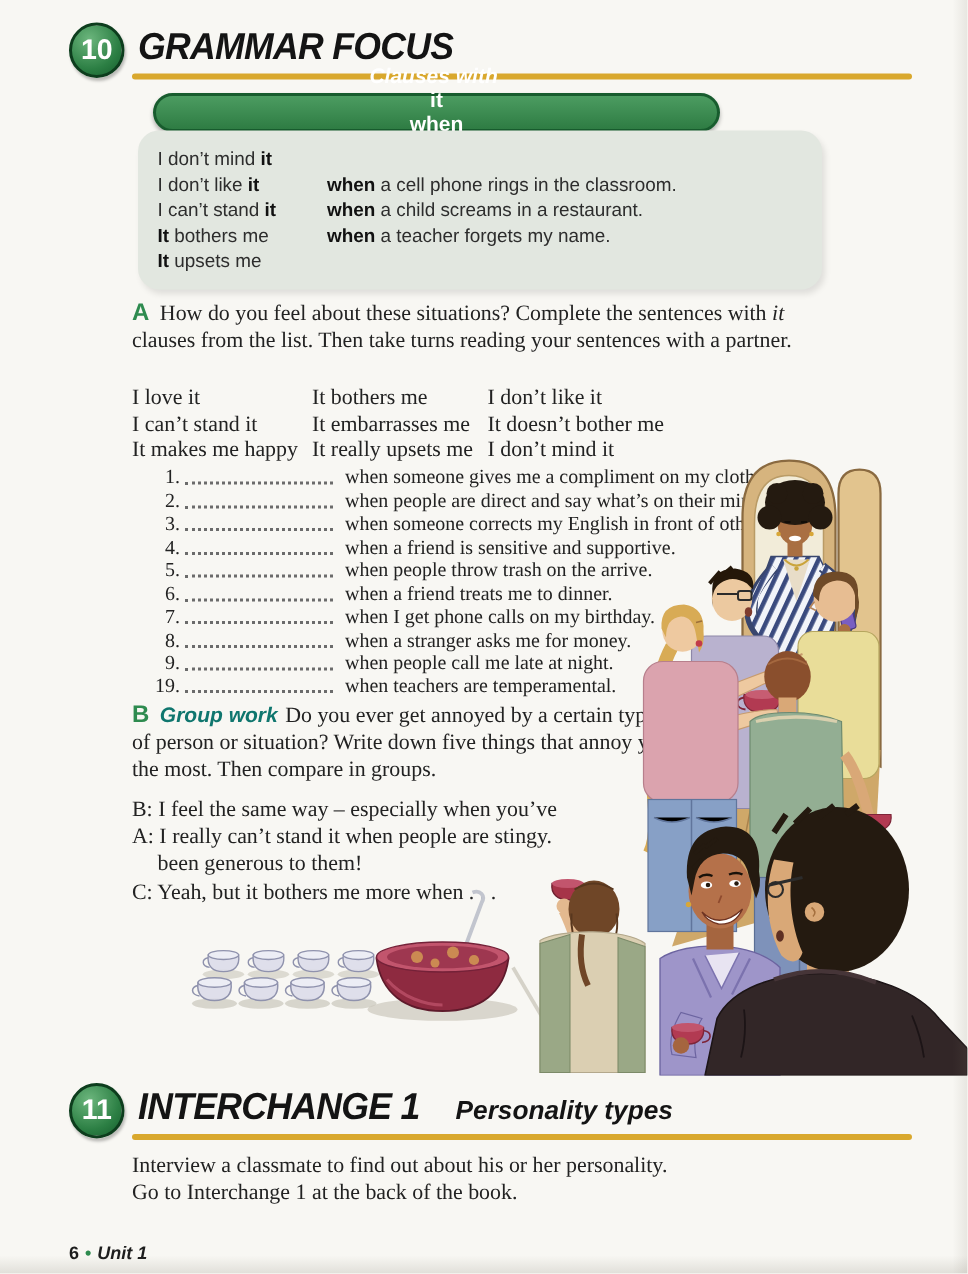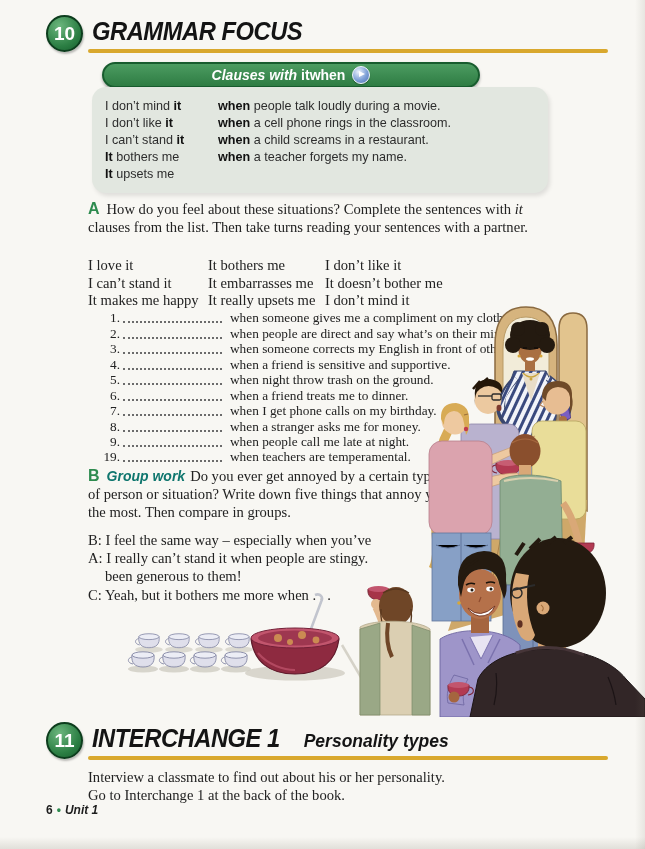--- a/index.html
+++ b/index.html
@@ -34,21 +34,21 @@
   }
   .gold-rule{height:4px;background:#d9a82d;border-radius:2px;}
 
   
   .pill{
     left:102px;top:62px;width:378px;height:26px;box-sizing:border-box;
     background:linear-gradient(#4c9c61,#2e7c43);
     border:2px solid #185c2e;border-radius:14px;
     color:#fff;font-family:"Liberation Sans",sans-serif;font-size:14px;font-weight:bold;
     display:flex;align-items:center;justify-content:center;
-    box-shadow:0 2px 3px rgba(0,0,0,0.3);white-space:pre;
+    box-shadow:0 2px 3px rgba(0,0,0,0.3);white-space:pre;flex-direction:column;
   }
   .pill i{font-style:italic;}
   .play{
     width:16px;height:16px;border-radius:50%;margin-left:7px;position:relative;flex:none;
     background:radial-gradient(circle at 35% 30%,#eaf1fb,#7d9fd6 55%,#4a6db0);
     border:1px solid #f2f6fc;box-shadow:0 1px 1px rgba(0,0,0,0.3);
   }
   .play::after{
     content:"";position:absolute;left:6px;top:4.4px;
     border-left:6px solid #fff;border-top:3.6px solid transparent;border-bottom:3.6px solid transparent;
@@ -95,21 +95,20 @@
 <div class="abs" style="left:92px;top:17px;">
   <span class="h-title">GRAMMAR FOCUS</span>
 </div>
 <div class="abs gold-rule" style="left:88px;top:49px;width:520px;"></div>
 
 <div class="abs pill"><i>Clauses with </i><span>it</span><span>when</span><span class="play"></span></div>
 
 <div class="abs gbox">
   <div class="grow">
     <div class="gleft"><span>I don’t mind </span><b>it</b><span></span></div>
-    <div class="gright"><b>when</b><span> people talk loudly during a movie.</span></div>
   </div>
   <div class="grow">
     <div class="gleft"><span>I don’t like </span><b>it</b><span></span></div>
     <div class="gright"><b>when</b><span> a cell phone rings in the classroom.</span></div>
   </div>
   <div class="grow">
     <div class="gleft"><span>I can’t stand </span><b>it</b><span></span></div>
     <div class="gright"><b>when</b><span> a child screams in a restaurant.</span></div>
   </div>
   <div class="grow">
@@ -158,21 +157,21 @@
       <span>when someone corrects my English in front of others.</span>
     </div>
   <div class="nrow">
       <span class="nnum">4.</span>
       <span class="leader"></span>
       <span>when a friend is sensitive and supportive.</span>
     </div>
   <div class="nrow">
       <span class="nnum">5.</span>
       <span class="leader"></span>
-      <span>when night throw trash on the ground.</span>
+      <span>when people throw trash on the arrive.</span>
     </div>
   <div class="nrow">
       <span class="nnum">6.</span>
       <span class="leader"></span>
       <span>when a friend treats me to dinner.</span>
     </div>
   <div class="nrow">
       <span class="nnum">7.</span>
       <span class="leader"></span>
       <span>when I get phone calls on my birthday.</span>
@@ -444,16 +443,16 @@
 <div class="abs circle" style="left:46px;top:722px;">
   <span>11</span>
 </div>
 <div class="abs" style="left:92px;top:724px;"><span class="h-title">INTERCHANGE 1</span><span class="h-sub">Personality types</span></div>
 <div class="abs gold-rule" style="left:88px;top:756px;width:520px;"></div>
 <div class="abs para" style="left:88px;top:768px;width:480px;">
   <div>Interview a classmate to find out about his or her personality.</div>
   <div>Go to Interchange 1 at the back of the book.</div>
 </div>
 
-<div class="abs footer" style="left:46px;top:803px;"><span>6</span><span class="dot">•</span><span class="unit">Unit 1</span></div>
+<div class="abs footer" style="left:46px;top:828px;"><span>6</span><span class="dot">•</span><span class="unit">Unit 1</span></div>
 
 <div class="abs edge-right"></div>
 <div class="abs edge-bottom"></div>
 
 </body></html>

